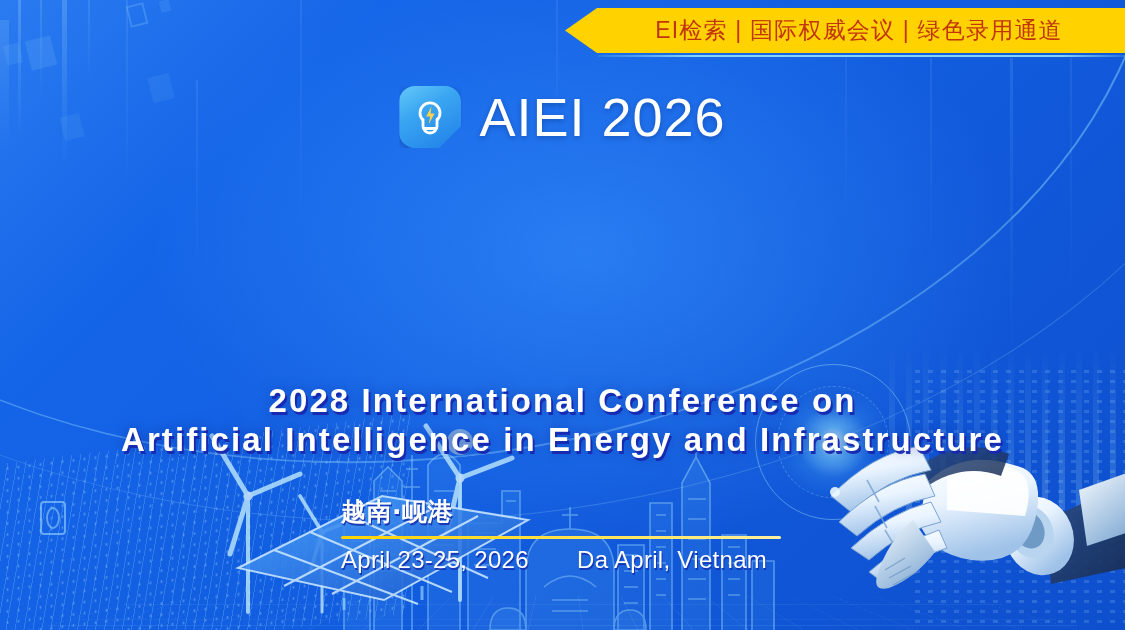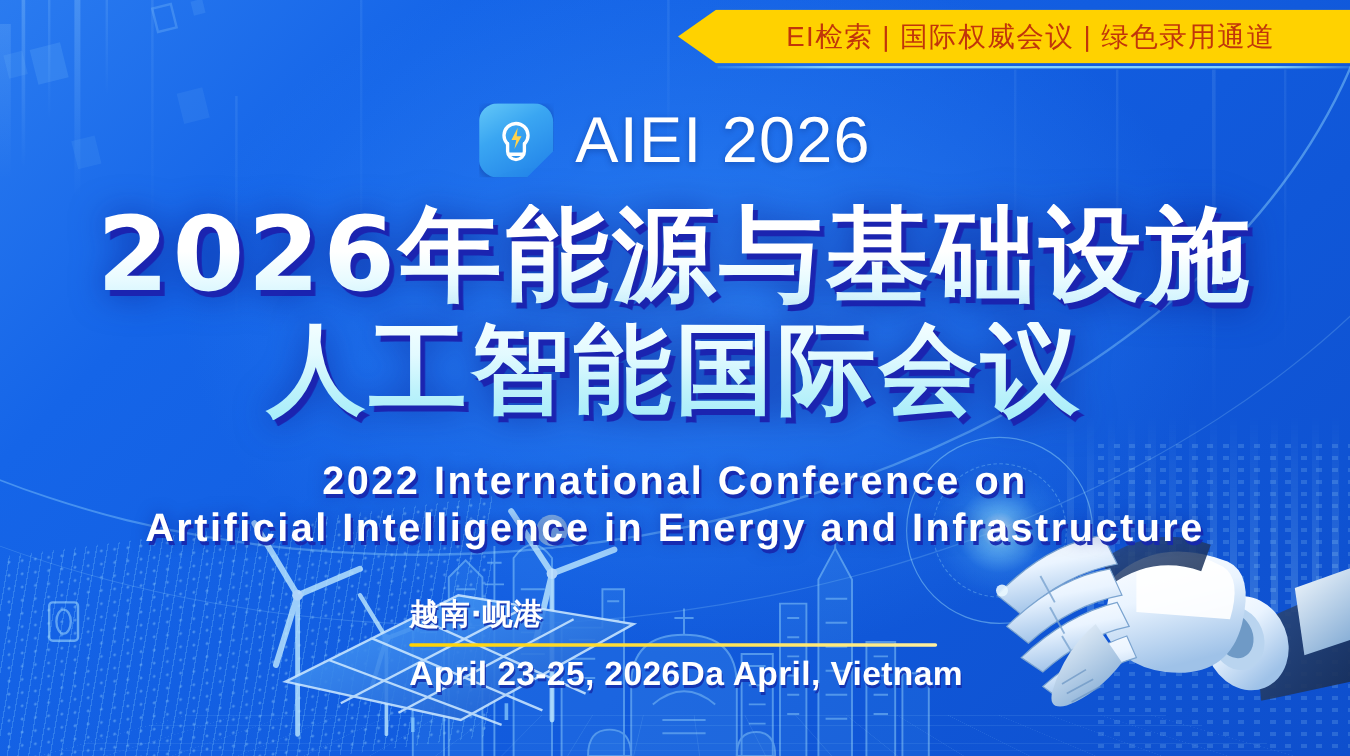--- a/index.html
+++ b/index.html
@@ -185,21 +185,21 @@
     color:#ffffff; font-size:25px; font-weight:bold; letter-spacing:.5px;
     text-shadow:1px 2px 0 rgba(20,45,170,.85);
     white-space:nowrap;
   }
   .meta-divider {
     height:3px; margin:8px 0 7px 0;
     background:linear-gradient(to right,#ffd200 0%, #ffe24d 55%, #fff0a0 100%);
     border-radius:2px;
   }
   .meta-en-txt {
-    color:#ffffff; font-size:28px; font-weight:bold; letter-spacing:.3px;
+    color:#ffffff; font-size:24px; font-weight:normal; letter-spacing:.3px;
     text-shadow:1px 2px 0 rgba(20,45,170,.85);
     white-space:nowrap;
   }
 </style>
 </head>
 <body>
 
 <div class="banner">
 
   <div class="bg-layer">
@@ -404,27 +404,23 @@
             <path d="M27.5 22.5 A10 10 0 1 0 12.5 22.5"></path>
             <path d="M13 22.5 L13 29 A7 7 0 0 0 27 29 L27 22.5"></path>
             <path d="M14.5 31.5 h11"></path>
           </g>
           <path d="M21.4 9.5 L16.2 19.6 H20.2 L18.7 27.2 L24.6 16.6 H20.6 Z" fill="#FFD24A"></path>
         </svg>
       </div>
       <div class="acronym">AIEI 2026</div>
     </div>
 
-    <div class="cn-title">
-      <span class="cn-line l1">2026年能源与基础设施</span>
-      <span class="cn-line l2">人工智能国际会议</span>
-    </div>
 
     <div class="en-title">
-      <span class="en-line e1">2022 International Conference on</span>
+      <span class="en-line e1">2028 International Conference on</span>
       <span class="en-line e2">Artificial Intelligence in Energy and Infrastructure</span>
     </div>
 
     <div class="meta">
       <div class="meta-row cn">
         <span class="meta-cn-txt">越南·岘港</span>
       </div>
       <div class="meta-divider"></div>
       <div class="meta-row en">
         <span class="meta-en-txt c-date">April 23-25, 2026</span>

